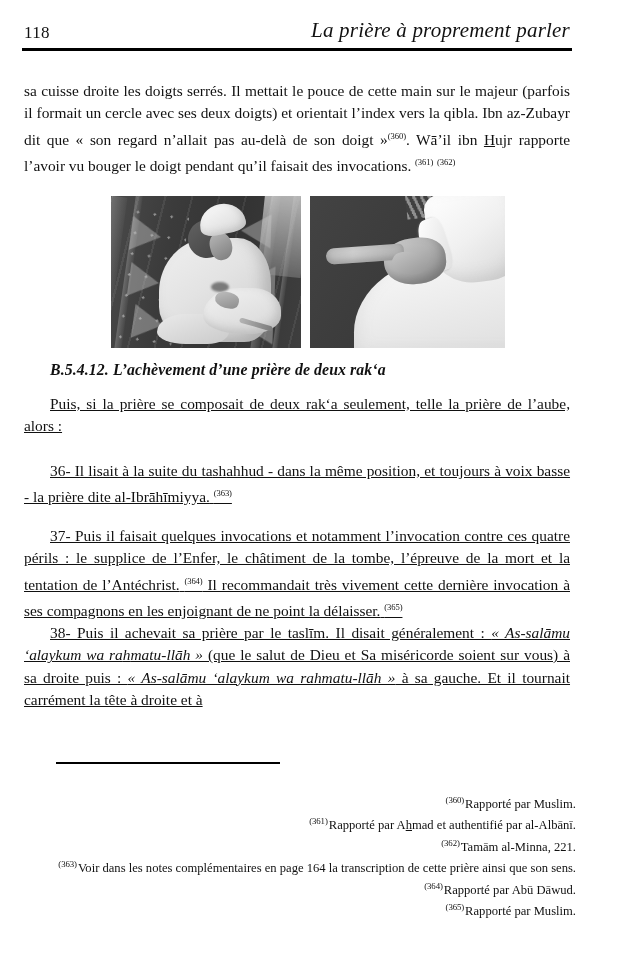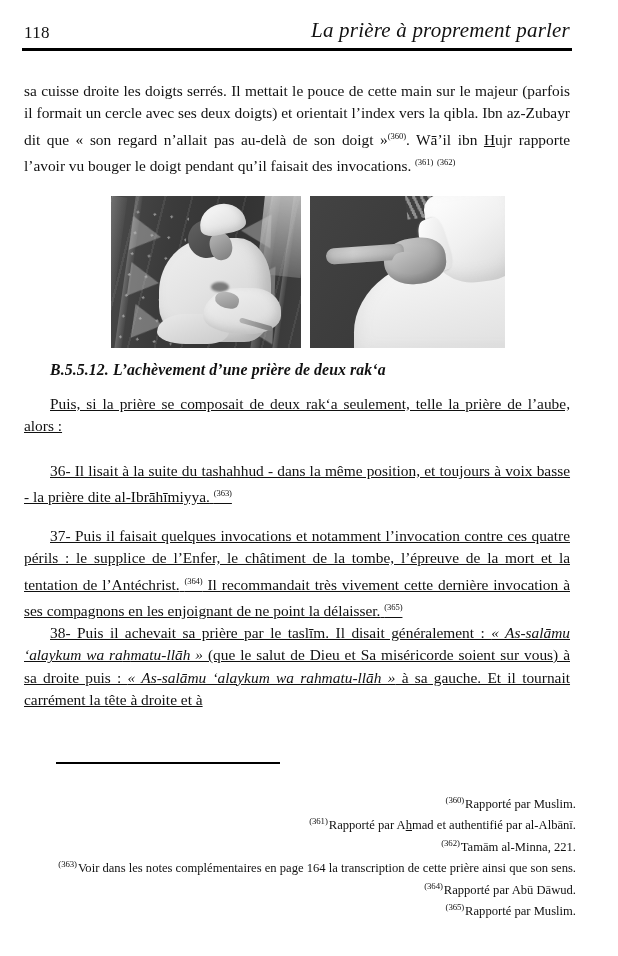--- a/index.html
+++ b/index.html
@@ -368,21 +368,21 @@
       <div class="dark-mark"></div>
       <div class="sleeve"></div>
       <div class="cuff"></div>
       <div class="fist"></div>
       <div class="index-finger"></div>
       <div class="thumb"></div>
     </div>
 
   </div>
 
-  <div class="section-heading">B.5.5.12. L’achèvement d’une prière de deux rak‘a</div>
+  <div class="section-heading">B.5.4.12. L’achèvement d’une prière de deux rak‘a</div>
 
   <div class="body-block" style="top:393px;">
     <p class="para indent">Puis, si la prière se composait de deux rak‘a seulement, telle la prière de l’aube, alors :</p>
   </div>
 
   <div class="body-block" style="top:460px;">
     <p class="para indent"><span>36- Il lisait à la suite du ta</span><span class="uline">sh</span><span>ahhud - dans la même position, et toujours à voix basse - la prière dite al-Ibrāhīmiyya.</span> <span class="sup">(363)</span></p>
   </div>
 
   <div class="body-block" style="top:525px;">

